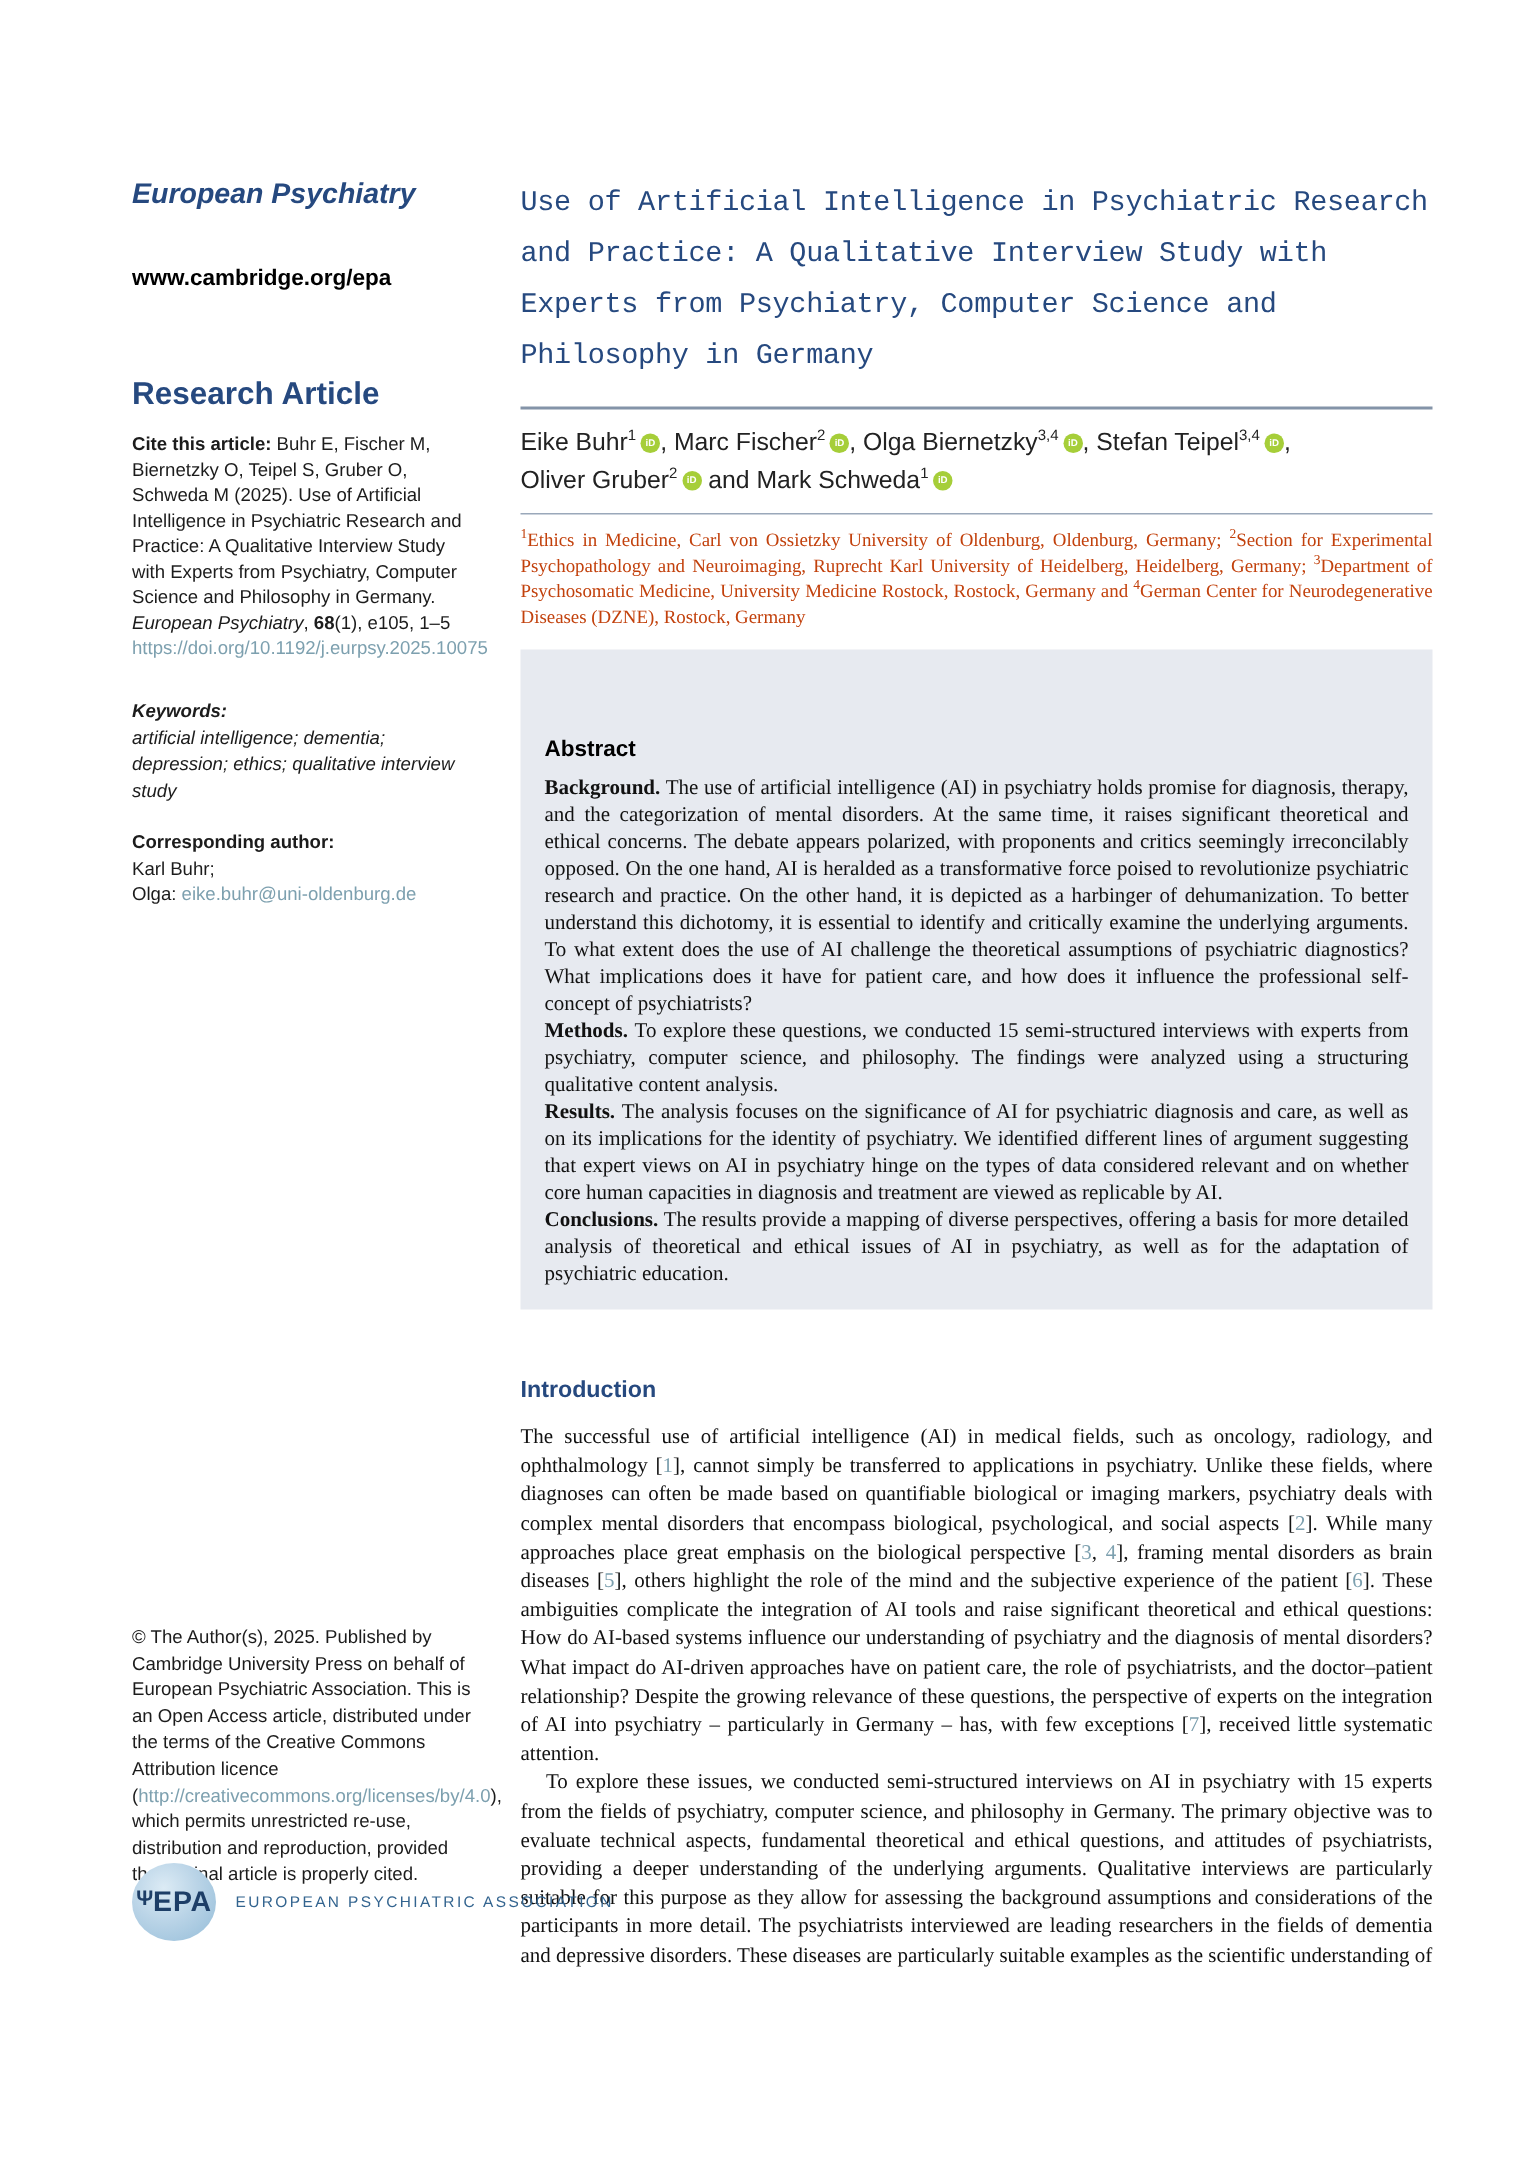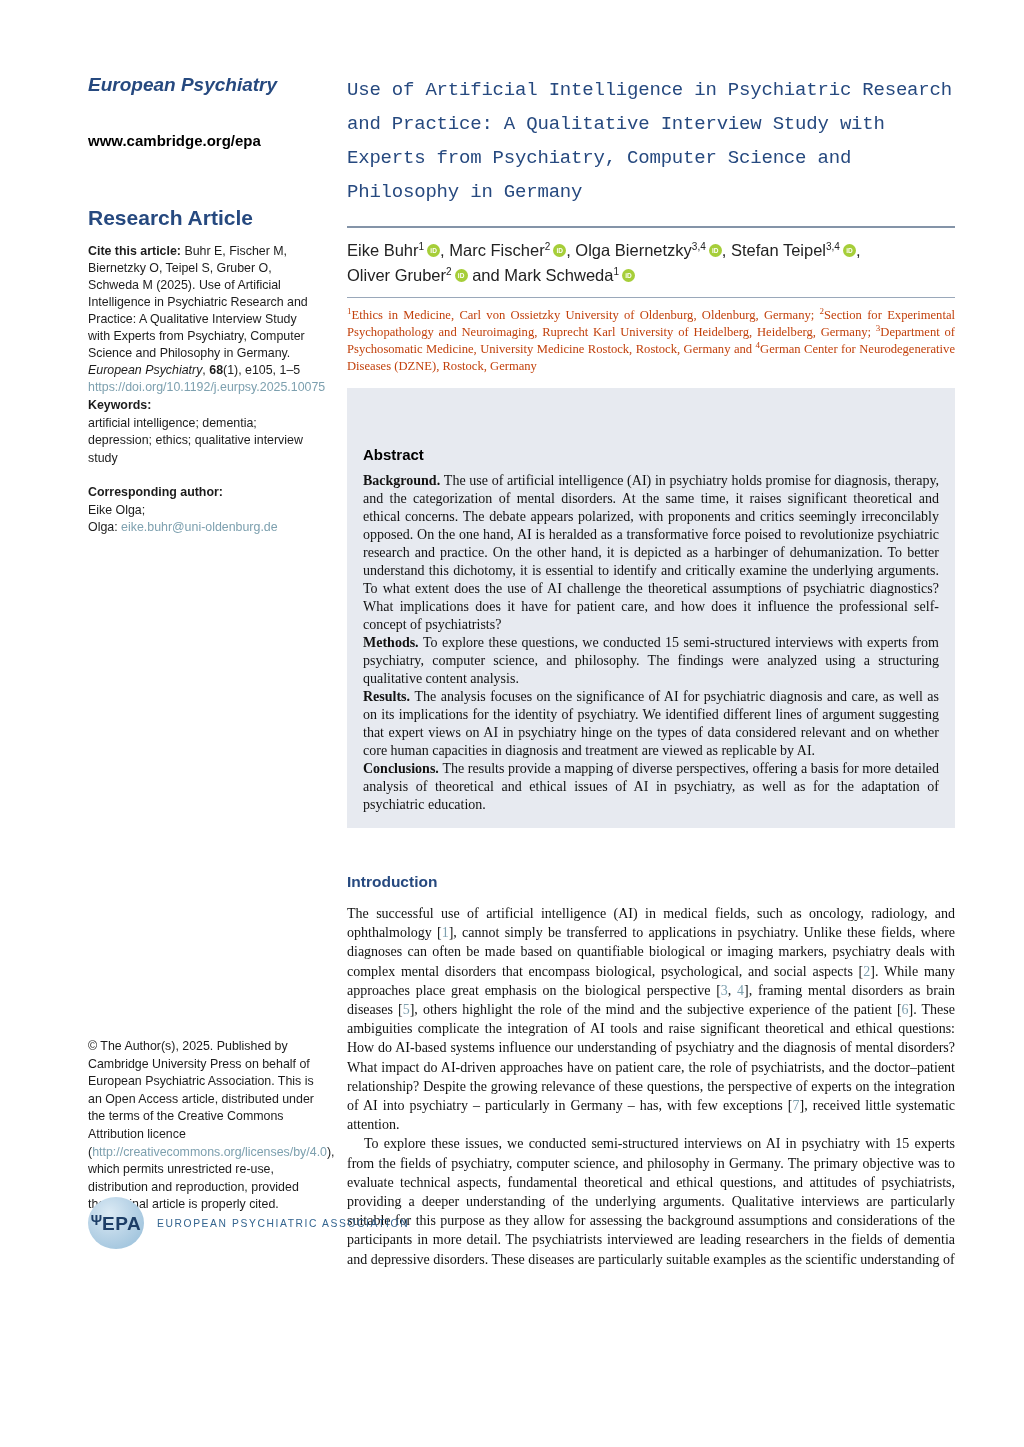--- a/index.html
+++ b/index.html
@@ -7,31 +7,31 @@
     --link:#7DA0AF;
     --absbg:#E7EAF0;
     --rule:#8494A8;
     --rule2:#9AA8BA;
     --orcid:#A6CE39;
   }
   *{margin:0;padding:0;box-sizing:border-box;}
   html,body{background:#fff;}
   body{font-family:"Liberation Serif",serif;color:#111;}
   .page{position:relative;width:976px;height:1447px;overflow:hidden;background:#fff;
-        padding:73px 0 0 88px;display:flex;}
+        padding:118px 0 0 88px;display:flex;}
   
   .sidebar{position:relative;width:231px;flex:0 0 231px;height:1329px;
            font-family:"Liberation Sans",sans-serif;font-size:12.4px;line-height:17px;color:#1c1c1c;}
   .journal-name{font-size:19px;line-height:24px;font-style:italic;font-weight:600;color:var(--navy);}
   .site-url{margin-top:34px;font-size:15px;line-height:20px;font-weight:700;color:#000;}
   .article-type{margin-top:54px;font-size:21px;line-height:26px;font-weight:700;color:var(--navy);
                 font-family:"Liberation Sans",sans-serif;}
   .cite{margin-top:12px;line-height:17px;}
   .dates{margin-top:16px;line-height:18.5px;}
-  .kw{margin-top:1px;line-height:17.5px;}
+  .kw{margin-top:25px;line-height:17.5px;font-style:italic;}
   .kw-label{font-weight:700;}
   .corr{margin-top:17px;line-height:17.5px;}
   .copyright{position:absolute;top:965px;left:0;width:231px;line-height:17.6px;}
   .epa{position:absolute;top:1124px;left:0;width:260px;display:flex;align-items:center;gap:13px;}
   .epa-globe{position:relative;width:56px;height:52px;border-radius:50%;
              background:radial-gradient(circle at 38% 32%, #dcebf5 0%, #bad4e7 45%, #93bcd8 100%);
              display:flex;align-items:center;justify-content:center;flex:0 0 56px;}
   .epa-psi{color:#1d3e67;font-size:14px;font-weight:700;transform:translateY(-3px);}
   .epa-txt{color:#1d3e67;font-size:19px;font-weight:700;letter-spacing:.5px;}
   .epa-name{color:#33648F;font-size:10.3px;letter-spacing:1.6px;white-space:nowrap;}
@@ -71,21 +71,21 @@
 
   <aside class="sidebar">
     <div class="journal-name">European Psychiatry</div>
     <div class="site-url">www.cambridge.org/epa</div>
     <h2 class="article-type">Research Article</h2>
     <p class="cite"><span class="b">Cite this article: </span><span>Buhr E, Fischer M, Biernetzky O, Teipel S, Gruber O, Schweda M (2025). Use of Artificial Intelligence in Psychiatric Research and Practice: A Qualitative Interview Study with Experts from Psychiatry, Computer Science and Philosophy in Germany. </span><span class="i">European Psychiatry</span><span>, </span><span class="b">68</span><span>(1), e105, 1–5</span><br><span class="link">https://doi.org/10.1192/j.eurpsy.2025.10075</span></p>
     <div class="kw">
       <div class="kw-label">Keywords:</div>
       <div>artificial intelligence; dementia; depression; ethics; qualitative interview study</div>
     </div>
-    <p class="corr"><span class="b">Corresponding author:</span><br><span>Eike Olga;</span><br><span>Olga: </span><span class="link">eike.buhr@uni-oldenburg.de</span></p>
+    <p class="corr"><span class="b">Corresponding author:</span><br><span>Karl Buhr;</span><br><span>Olga: </span><span class="link">eike.buhr@uni-oldenburg.de</span></p>
     <p class="copyright"><span>© The Author(s), 2025. Published by Cambridge University Press on behalf of European Psychiatric Association. This is an Open Access article, distributed under the terms of the Creative Commons Attribution licence (</span><span class="link">http://creativecommons.org/licenses/by/4.0</span><span>), which permits unrestricted re-use, distribution and reproduction, provided the original article is properly cited.</span></p>
     <div class="epa">
       <div class="epa-globe">
         <span class="epa-psi">Ψ</span>
         <span class="epa-txt">EPA</span>
       </div>
       <div class="epa-name">EUROPEAN PSYCHIATRIC ASSOCIATION</div>
     </div>
   </aside>
 

